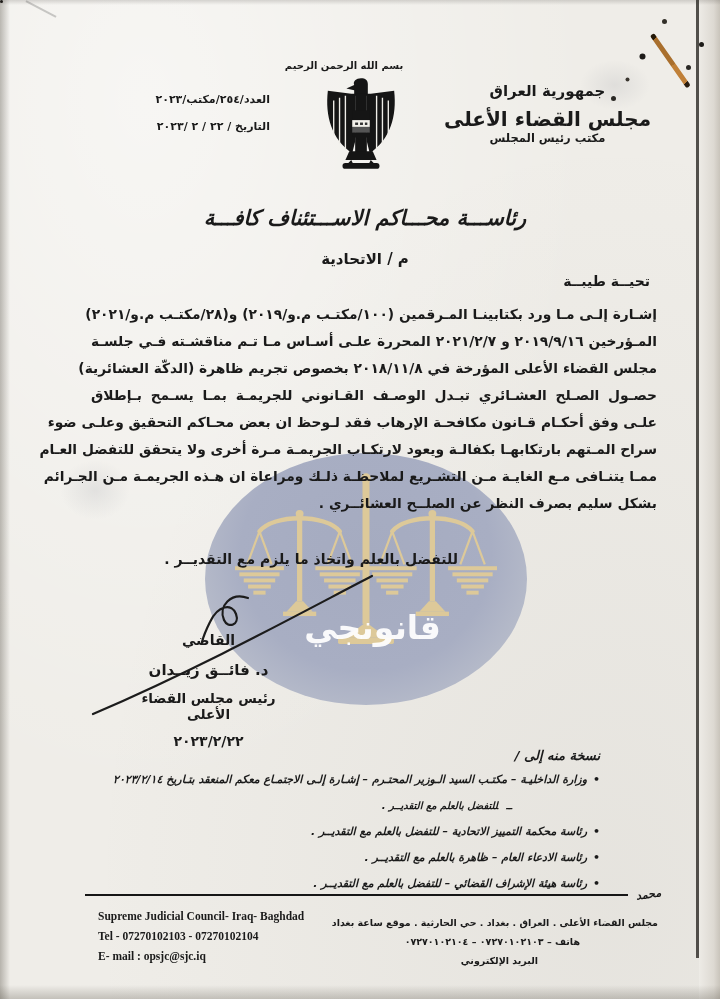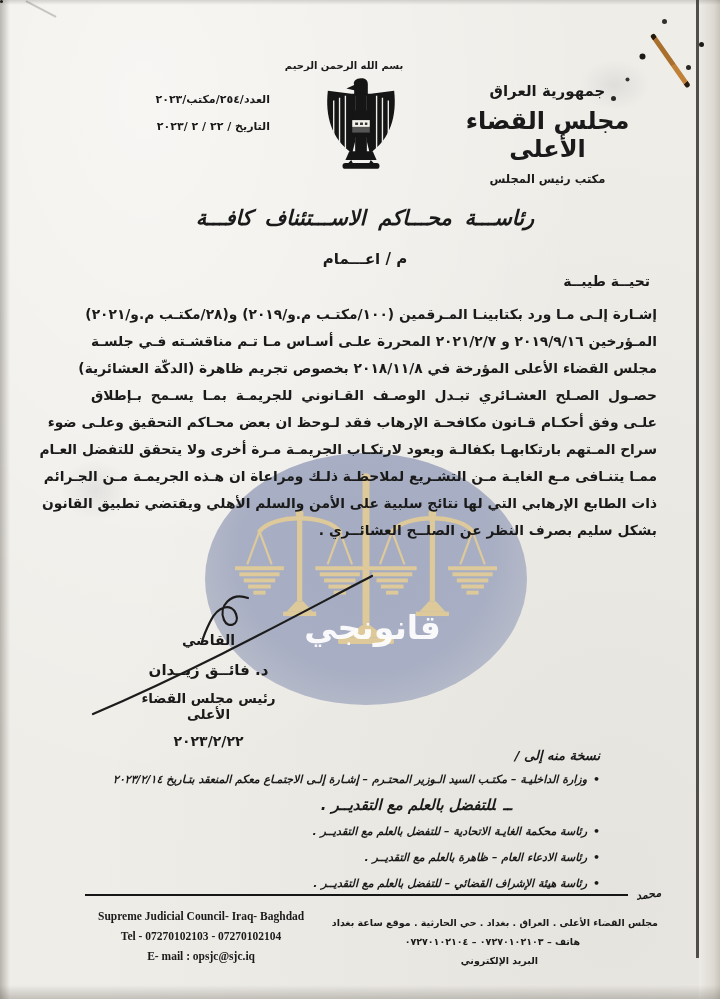--- a/index.html
+++ b/index.html
@@ -31,31 +31,31 @@
   .speckles{left:0;top:0;width:3px;height:3px;border-radius:50%;background:#1d1b18;z-index:7;
     box-shadow:612px 97px 0 1px #2a2824, 641px 55px 0 1.5px #1d1b18, 687px 66px 0 1px #2a2824,
                700px 43px 0 1px #1d1b18, 663px 20px 0 1px #333029, 626px 78px 0 .5px #3a362f;}
   .fold-tl{left:24px;top:8px;width:34px;height:2px;background:rgba(60,60,60,.25);
     transform:rotate(28deg);z-index:6;}
   .smudge{border-radius:50%;z-index:0;
     background:radial-gradient(closest-side,rgba(110,112,125,.12),transparent);}
   
   .hdr-right{right:65px;top:82px;width:215px;text-align:center;z-index:2;font-weight:bold;}
   .hdr-country{font-size:15px;margin-bottom:7px;}
-  .hdr-council{font-size:24px;margin-bottom:9px;text-align:center;}
+  .hdr-council{font-size:20px;text-align:center;}
   .hdr-office{font-size:11.5px;}
   .hdr-left{left:100px;top:93px;width:170px;z-index:2;font-weight:bold;font-size:11px;
     text-align:right;direction:rtl;}
   .hdr-left div{white-space:nowrap;}
   .hdr-ref{margin-bottom:14px;}
   .basmala{left:254px;top:60px;width:180px;text-align:center;font-size:10px;font-weight:bold;z-index:2;}
   .eagle{left:322px;top:76px;width:78px;height:96px;z-index:2;}
   
   .recipient{top:206px;left:115px;width:500px;text-align:center;z-index:2;
-    font-size:21px;font-weight:bold;font-style:italic;font-family:Liberation Mono, monospace;}
+    font-size:21px;font-weight:bold;font-style:italic;}
   .subject{top:250px;left:255px;width:220px;text-align:center;font-size:15px;font-weight:bold;z-index:2;}
   .greeting{top:273px;right:70px;font-size:14px;font-weight:bold;z-index:2;}
   .body-block{top:301px;right:63px;width:566px;z-index:2;font-size:13.8px;font-weight:bold;}
   .body-block .ln{height:27px;line-height:27px;white-space:nowrap;}
   .jline{text-align:justify;text-align-last:justify;}
   .rline{text-align:right;}
   .closing{top:551px;right:262px;font-size:14px;font-weight:bold;z-index:2;white-space:nowrap;}
   
   .watermark{left:205px;top:453px;width:322px;height:252px;border-radius:50%;z-index:1;
     background:radial-gradient(ellipse at 50% 40%,#a5abc0 0%,#a8aec3 55%,#b5bac9 74%,#c7cad6 100%);}
@@ -67,27 +67,27 @@
   .sig-block{left:126px;top:632px;width:165px;text-align:center;z-index:2;font-weight:bold;}
   .sig-title{font-size:14px;margin-bottom:13px;}
   .sig-name{font-size:15px;margin-bottom:11px;}
   .sig-pos{font-size:13.5px;margin-bottom:11px;}
   .sig-date{font-size:14px;}
   
   .cc{top:748px;right:120px;width:520px;z-index:2;font-weight:bold;font-style:italic;}
   .cc-head{font-size:13px;margin-bottom:9px;}
   .cc-item{font-size:11px;line-height:15px;margin-bottom:11px;white-space:nowrap;}
   .cc-item .bullet{font-style:normal;margin-left:6px;}
-  .cc-sub{font-size:15px;line-height:15px;margin-bottom:11px;padding-right:88px;white-space:nowrap;}
+  .cc-sub{font-size:10px;line-height:15px;margin-bottom:11px;padding-right:88px;white-space:nowrap;}
   .cc-sub .dash{margin-left:8px;}
   
   .hand-note{left:636px;top:888px;font-size:11px;font-weight:bold;font-style:italic;
     transform:rotate(-8deg);z-index:2;}
   .footer-rule{left:85px;top:894px;width:543px;height:2.2px;background:#161616;z-index:2;}
-  .f-en{left:98px;top:906px;z-index:2;direction:ltr;text-align:center;
+  .f-en{left:98px;top:906px;z-index:2;direction:ltr;text-align:left;
     font-family:"Liberation Serif",serif;font-weight:bold;font-size:11.5px;line-height:20px;}
   .f-ar{right:62px;top:913px;width:340px;z-index:2;font-weight:bold;font-size:9.5px;line-height:19px;
     text-align:right;}
   .f-ar .ar2{padding-left:0;padding-right:78px;}
   .f-ar .ar3{padding-right:120px;}
 </style>
 </head>
 <body>
 
 <div class="page">
@@ -135,21 +135,21 @@
     <div class="hdr-council">مجلس القضاء الأعلى</div>
     <div class="hdr-office">مكتب رئيس المجلس</div>
   </div>
 
   <div class="abs hdr-left">
     <div class="hdr-ref">العدد/٢٥٤/مكتب/٢٠٢٣</div>
     <div>التاريخ / ٢٢ / ٢ /٢٠٢٣</div>
   </div>
 
   <div class="abs recipient">رئاســـة محـــاكم الاســـتئناف كافـــة</div>
-  <div class="abs subject">م / اعـــمام</div>
+  <div class="abs subject">م / الاتحادية</div>
   <div class="abs greeting">تحيــة طيبــة</div>
 
   <div class="abs watermark">
     <svg class="wm-scales" viewBox="0 0 300 200">
       <defs>
         <g id="pan">
           <rect x="-28" y="0" width="56" height="4.5"></rect>
           <rect x="-23" y="7" width="46" height="4.5"></rect>
           <rect x="-18" y="14" width="36" height="4.5"></rect>
           <rect x="-13" y="21" width="26" height="4.5"></rect>
@@ -179,42 +179,42 @@
   </div>
 
   <div class="abs body-block">
     <div class="ln jline">إشـارة إلـى مـا ورد بكتابينـا المـرقمين (١٠٠/مكتـب م.و/٢٠١٩) و(٢٨/مكتـب م.و/٢٠٢١)</div>
     <div class="ln jline">المـؤرخين ٢٠١٩/٩/١٦ و ٢٠٢١/٢/٧ المحررة علـى أسـاس مـا تـم مناقشـته فـي جلسـة</div>
     <div class="ln jline">مجلس القضاء الأعلى المؤرخة في ٢٠١٨/١١/٨ بخصوص تجريم ظاهرة (الدكّة العشائرية)</div>
     <div class="ln jline">حصـول الصـلح العشـائري تبـدل الوصـف القـانوني للجريمـة بمـا يسـمح بـإطلاق</div>
     <div class="ln jline">علـى وفق أحكـام قـانون مكافحـة الإرهاب فقد لـوحظ ان بعض محـاكم التحقيق وعلـى ضوء</div>
     <div class="ln jline">سراح المـتهم بارتكابهـا بكفالـة ويعود لارتكـاب الجريمـة مـرة أخرى ولا يتحقق للتفضل العـام</div>
     <div class="ln jline">ممـا يتنـافى مـع الغايـة مـن التشـريع لملاحظـة ذلـك ومراعاة ان هـذه الجريمـة مـن الجـرائم</div>
-    <div class="ln jline">ذات الطابع الإرهابي التي لها نتائج سلبية على الأمن والسلم الأهلي ويقتضي تطبيق القانون</div>
     <div class="ln rline">بشكل سليم بصرف النظر عن الصلــح العشائــري .</div>
   </div>
+  <div class="abs closing">للتفضل بالعلم واتخاذ ما يلزم مع التقديــر .</div>
 
   <svg class="abs sig-svg" viewBox="0 0 460 185">
     <g fill="none" stroke="#1c1c1c" stroke-width="2.2" stroke-linecap="round">
       <path d="M297 28 C235 60 130 118 18 166"></path>
       <path d="M173 50 C156 44 143 58 149 72 C153 81 165 77 161 66 C157 55 143 57 135 74 C130 84 128 90 127 94"></path>
     </g>
   </svg>
   <div class="abs sig-block">
     <div class="sig-title">القاضي</div>
     <div class="sig-name">د. فائــق زيــدان</div>
     <div class="sig-pos">رئيس مجلس القضاء الأعلى</div>
     <div class="sig-date">٢٠٢٣/٢/٢٢</div>
   </div>
 
   <div class="abs cc">
     <div class="cc-head">نسخة منه إلى /</div>
     <div class="cc-item"><span class="bullet">•</span><span>وزارة الداخليـة – مكتـب السيد الـوزير المحتـرم – إشـارة إلـى الاجتمـاع معكم المنعقد بتـاريخ ٢٠٢٣/٢/١٤</span></div>
     <div class="cc-sub"><span class="dash">ــ</span><span>للتفضل بالعلم مع التقديــر .</span></div>
-    <div class="cc-item"><span class="bullet">•</span><span>رئاسة محكمة الغايـة الاتحادية – للتفضل بالعلم مع التقديــر .</span></div>
+    <div class="cc-item"><span class="bullet">•</span><span>رئاسة محكمة التمييز الاتحادية – للتفضل بالعلم مع التقديــر .</span></div>
     <div class="cc-item"><span class="bullet">•</span><span>رئاسة الادعاء العام – ظاهرة بالعلم مع التقديــر .</span></div>
     <div class="cc-item"><span class="bullet">•</span><span>رئاسة هيئة الإشراف القضائي – للتفضل بالعلم مع التقديــر .</span></div>
   </div>
 
   <div class="abs hand-note">محمد</div>
   <div class="abs footer-rule"></div>
 
   <div class="abs f-en">
     <div>Supreme Judicial Council- Iraq- Baghdad</div>
     <div>Tel - 07270102103 - 07270102104</div>

